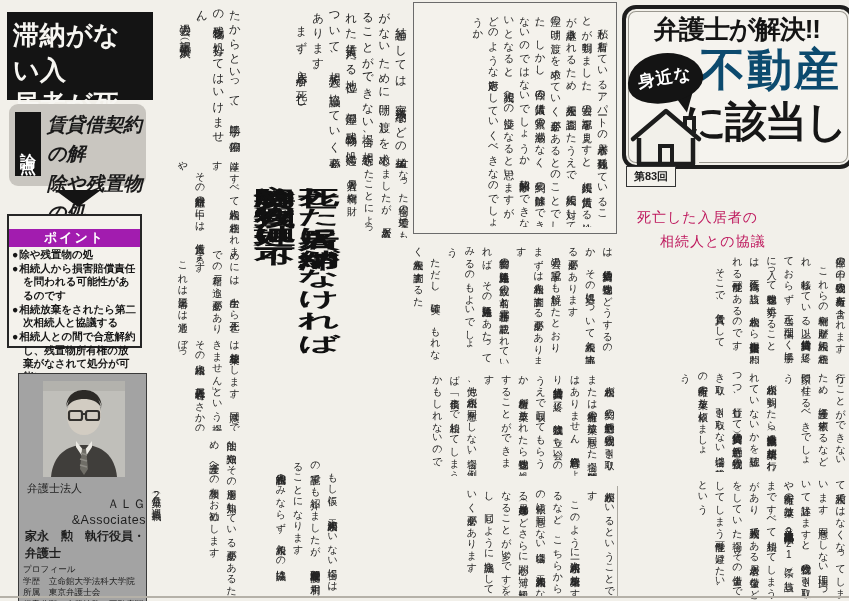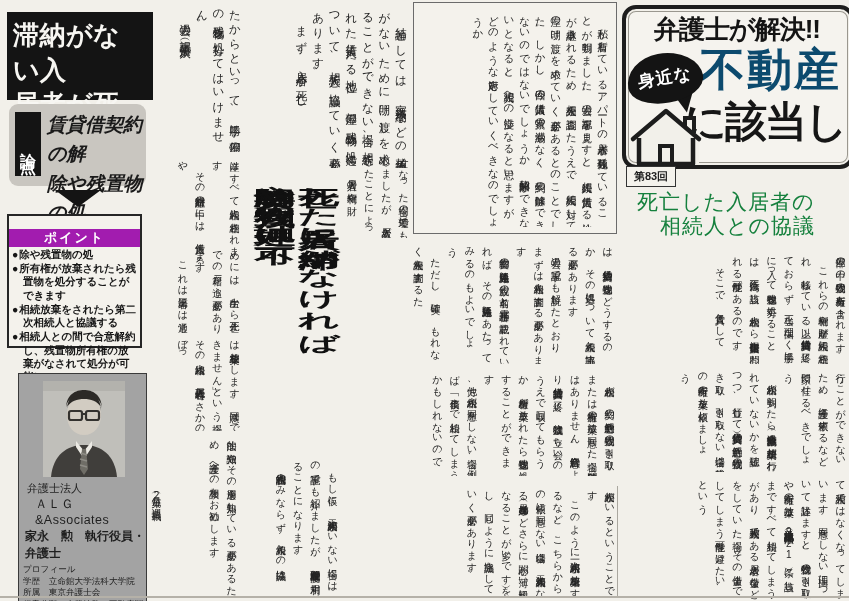--- a/index.html
+++ b/index.html
@@ -24,32 +24,32 @@
   #ronten-text{left:38px;top:6px;width:96px;font-size:19px;font-weight:bold;line-height:1.55;white-space:pre-line;color:#1a1a1a;font-style:italic;}
   #arrow-down{left:55px;top:190px;width:0;height:0;border-left:23px solid transparent;border-right:23px solid transparent;border-top:17px solid #141414;}
   #points{left:7px;top:214px;width:135px;height:134px;border:2px solid #262626;background:#f4f2ec;box-sizing:border-box;}
   #points-title{background:#a21caf;color:#fff;font-size:13px;font-weight:bold;text-align:center;height:18px;line-height:18px;letter-spacing:2px;margin-top:13px;}
   .point-item{font-size:10.5px;font-weight:bold;line-height:1.26;padding:1px 3px 0 14px;text-indent:-11px;color:#161616;}
   .point-item::before{content:"●";margin-right:1px;}
   
   #profile{left:18px;top:373px;width:129px;height:288px;border:1.5px solid #3a3a3a;background:#a3a3a3;box-sizing:border-box;}
   #photo{left:24px;top:7px;width:82px;height:96px;background:#bcbbb6;overflow:hidden;}
   .pr-org{font-size:11px;margin:3px 0 0 8px;}
-  .pr-firm{font-size:12.5px;margin:0 0 0 16px;letter-spacing:0.5px;}
+  .pr-firm{font-size:12.5px;margin:0 0 0 16px;letter-spacing:0.5px;text-align:right;}
   .pr-name{font-size:12px;font-weight:bold;margin:1px 0 2px 6px;}
   .pr-line{font-size:8.6px;line-height:1.34;margin-left:4px;color:#222;}
   
   #logo-frame{left:622px;top:5px;width:224px;height:156px;border:4px solid #1d1d1d;border-radius:14px;box-shadow:inset 0 0 0 2px #f2f0ea,inset 0 0 0 3px #9a978f;background:#f5f3ee;}
   #logo-top{left:634px;top:12px;width:206px;text-align:center;font-size:26px;font-weight:900;letter-spacing:-1px;color:#141414;}
   #bubble{left:627px;top:53px;width:76px;height:50px;background:#141414;border-radius:46% 54% 50% 50%/58% 58% 42% 42%;transform:rotate(-10deg);color:#fff;text-align:center;line-height:50px;font-size:17px;font-weight:900;letter-spacing:1px;}
   #bubble-tail{left:678px;top:94px;width:0;height:0;border-left:6px solid transparent;border-right:12px solid transparent;border-top:18px solid #141414;transform:rotate(-18deg);}
   #logo-main1{left:700px;top:40px;font-size:45px;font-weight:900;letter-spacing:2px;color:#0c4a6e;}
   #logo-main2{left:684px;top:94px;font-size:42px;font-weight:900;letter-spacing:-2px;color:#161616;}
   #episode-box{left:626px;top:166px;width:48px;height:19px;border:1.5px solid #333;font-size:11px;font-weight:bold;text-align:center;line-height:19px;background:#f4f2ec;}
-  .art-title{font-size:21px;color:#15803d;letter-spacing:1px;}
+  .art-title{font-size:14px;color:#be185d;letter-spacing:1px;margin-top:21px;}
   #rule-bottom{left:0;top:596px;width:849px;height:2px;background:#b5b1a8;}
   #rule-colsep{left:617px;top:486px;width:1px;height:112px;background:#aaa79f;}
   svg{display:block;}
 </style>
 </head>
 <body>
 
 <div id="page">
 
   <div id="side-title" class="abs">滞納がない入
@@ -60,21 +60,21 @@
     <div id="ronten-text" class="abs">賃貸借契約の解
 除や残置物の処
 理をどうするか</div>
   </div>
 
   <div id="arrow-down" class="abs"></div>
 
   <div id="points" class="abs">
     <div id="points-title">ポイント</div>
     <div class="point-item">除や残置物の処</div>
-    <div class="point-item">所有権が放棄されたら残置物を処分することができます</div>
+    <div class="point-item">相続人から損害賠償責任を問われる可能性があるのです</div>
     <div class="point-item">相続放棄をされたら第二次相続人と協議する</div>
     <div class="point-item">相続人との間で合意解約し、残置物所有権の放棄がなされて処分が可能に</div>
   </div>
 
   <div id="profile" class="abs">
     <div id="photo" class="abs">
       <svg width="82" height="96" viewBox="0 0 82 96">
         <rect x="0" y="0" width="82" height="96" fill="#c0bfba"></rect>
         <rect x="0" y="0" width="82" height="10" fill="#b3b2ad"></rect>
         <path d="M41 14 C29 14 24 24 24 34 C24 46 31 54 41 54 C51 54 58 46 58 34 C58 24 53 14 41 14 Z" fill="#d2ccc2"></path>

